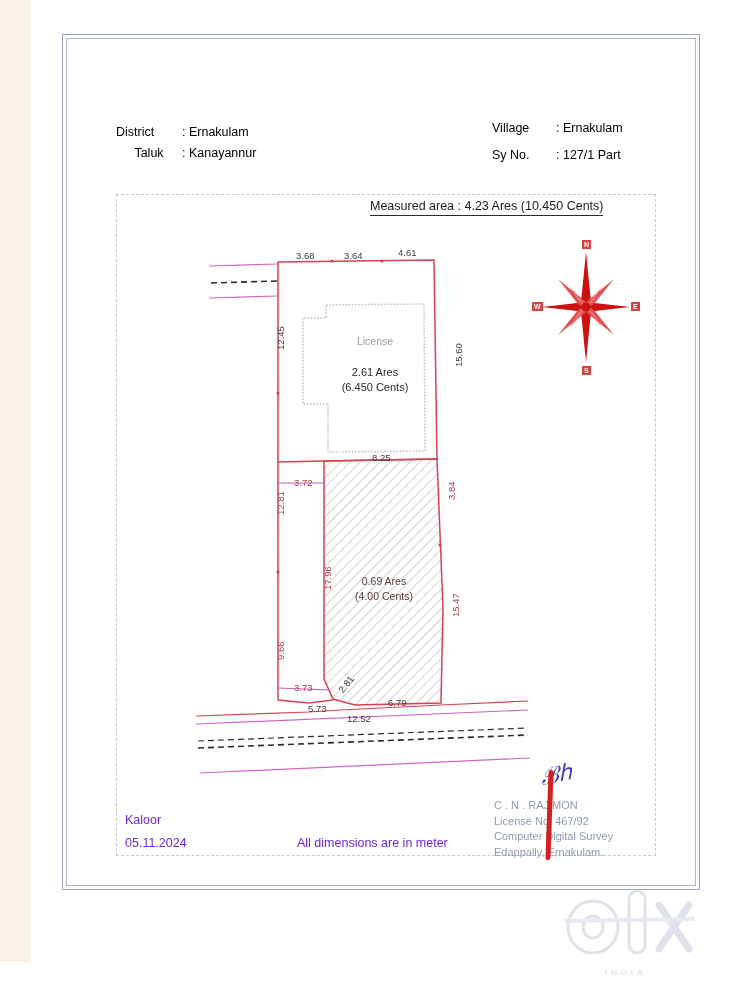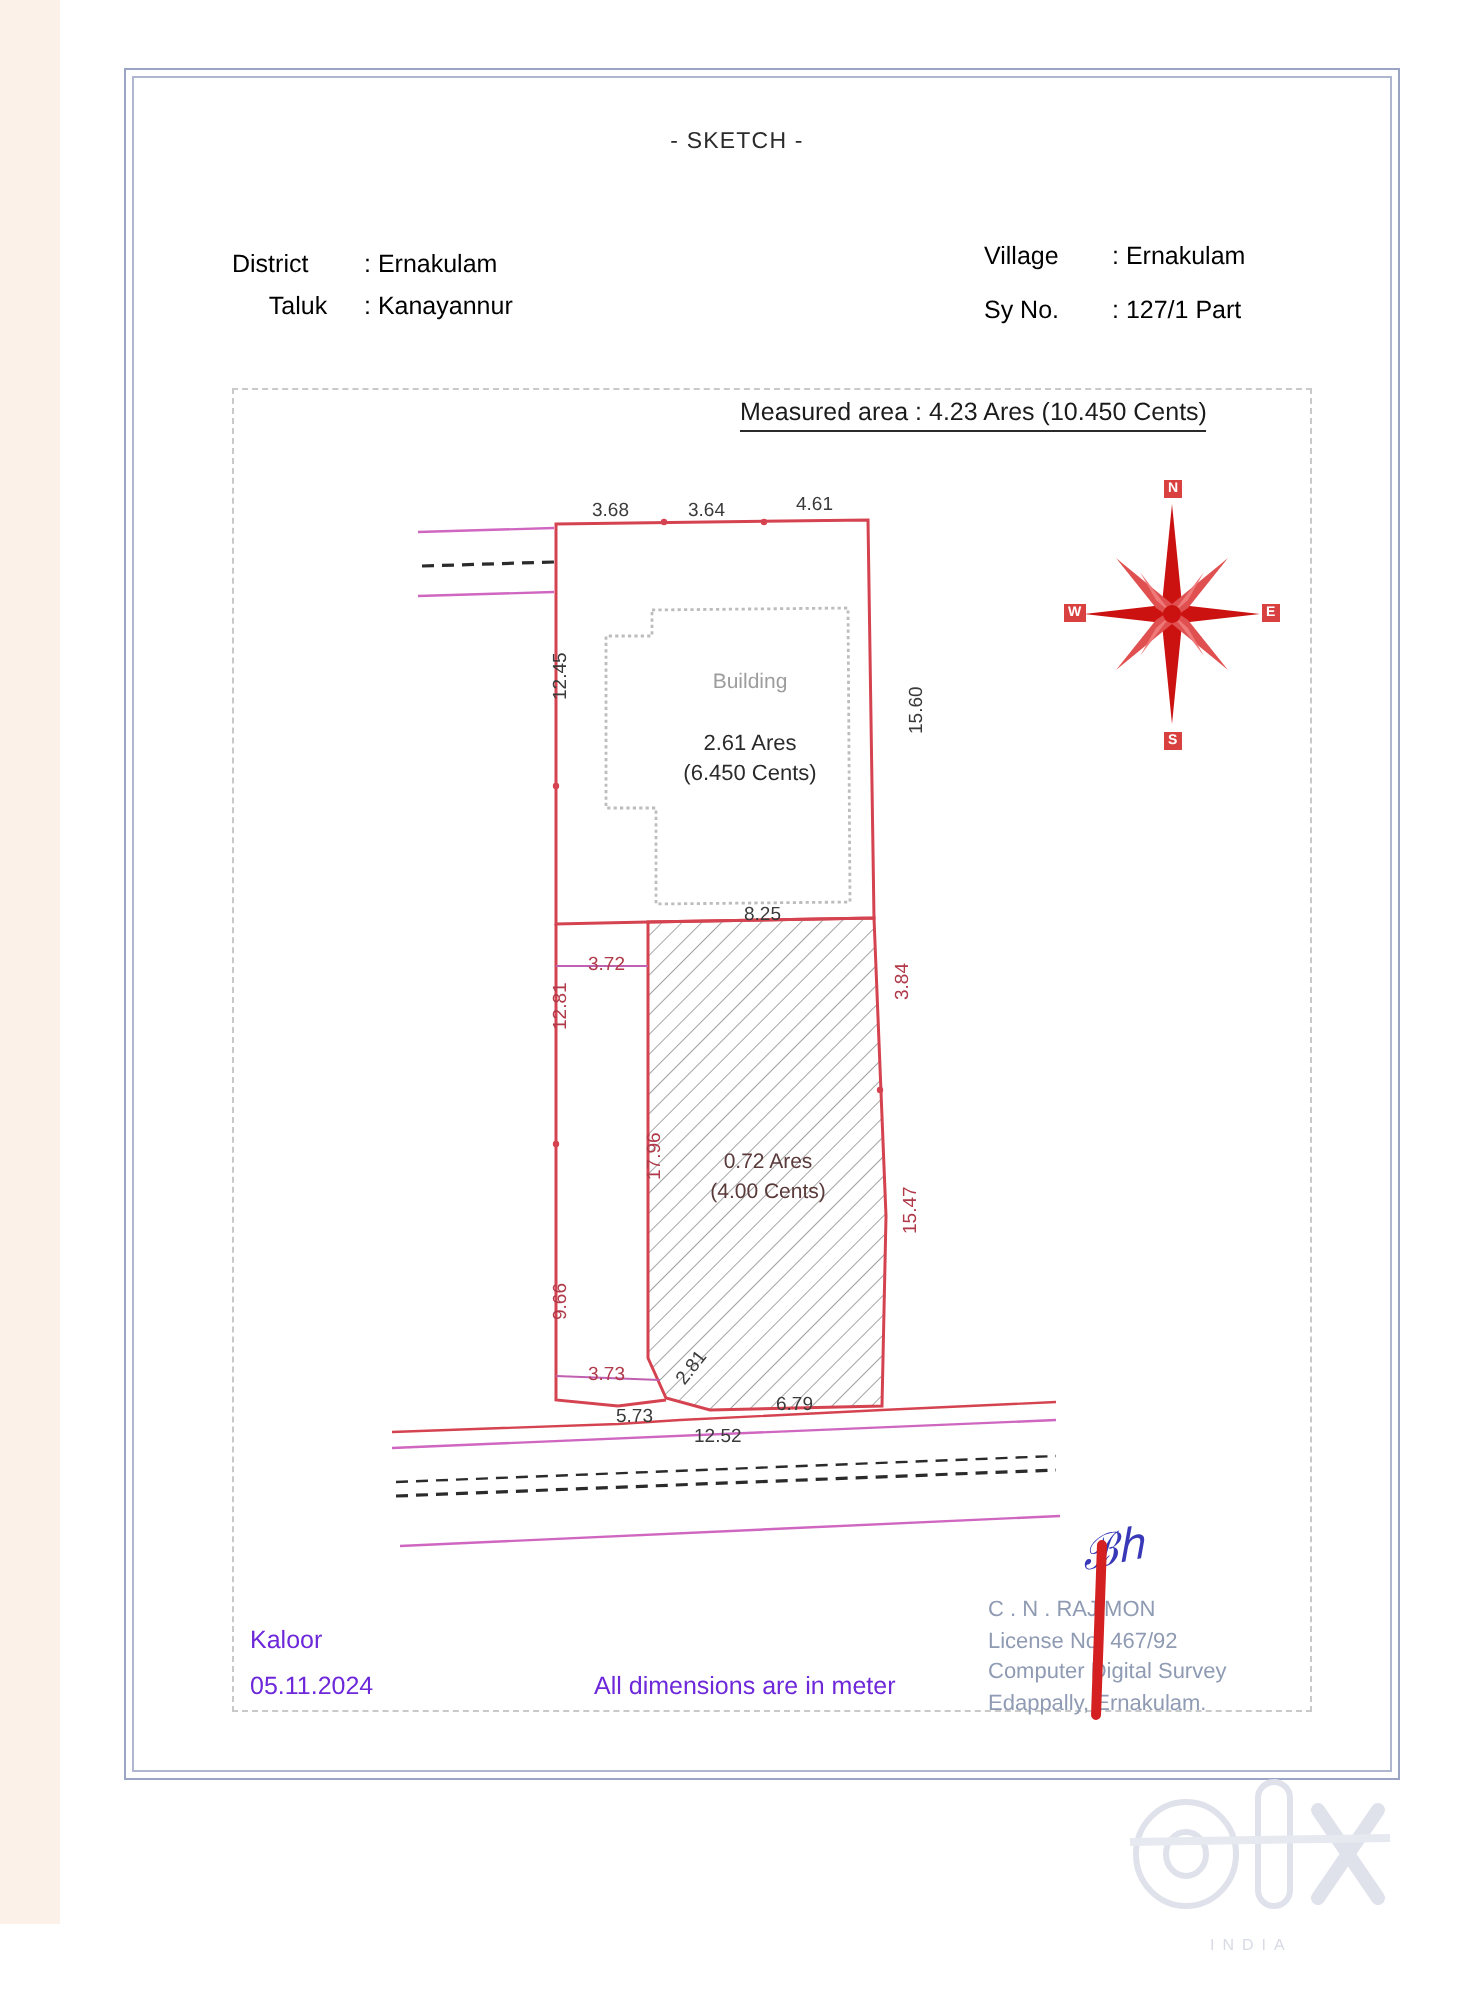--- a/index.html
+++ b/index.html
@@ -140,21 +140,20 @@
 <body>
 
 <div id="page">
 
   <div class="strip-left"></div>
   <div class="strip-left-low"></div>
 
   <div class="border-outer"></div>
   <div class="border-inner"></div>
 
-  <div class="sketch-title">- SKETCH -</div>
 
   <div class="hdr" style="left:116px; top:125px;">
     <span class="lbl">District</span><span>: Ernakulam</span>
   </div>
   <div class="hdr" style="left:116px; top:146px;text-align:center;">
     <span class="lbl">Taluk</span><span>: Kanayannur</span>
   </div>
   <div class="hdr" style="left:492px; top:121px;">
     <span class="lbl-r">Village</span><span>: Ernakulam</span>
   </div>
@@ -227,29 +226,29 @@
   <div class="dim rot red" style="left:322px; top:590px;">17.96</div>
 
   <div class="dim" style="left:372px; top:452px;">8.25</div>
 
   <div class="dim" style="left:308px; top:703px;">5.73</div>
   <div class="dim" style="left:336px; top:688px; transform:rotate(-52deg); transform-origin:left top;">2.81</div>
   <div class="dim" style="left:388px; top:697px;">6.79</div>
   <div class="dim" style="left:347px; top:713px;">12.52</div>
 
   <div class="bldg-label" style="left:316px; top:335px; width:118px;">
-    <div class="bldg-name">Building</div>
+    <div class="bldg-name">License</div>
   </div>
   <div class="bldg-label" style="left:316px; top:365px; width:118px;">
     <div class="area-txt">2.61 Ares</div>
     <div class="area-txt">(6.450 Cents)</div>
   </div>
 
   <div class="bldg-label" style="left:325px; top:574px; width:118px;">
-    <div class="area-txt-red">0.72 Ares</div>
+    <div class="area-txt-red">0.69 Ares</div>
     <div class="area-txt-red">(4.00 Cents)</div>
   </div>
 
   <div class="compass">
     <svg width="116" height="138" viewBox="0 0 116 138" xmlns="http://www.w3.org/2000/svg">
 
       <polygon points="58,14 63,64 58,70 53,64" fill="#cc1111"></polygon>
       <polygon points="58,124 63,74 58,68 53,74" fill="#cc1111"></polygon>
       <polygon points="14,69 58,64 64,69 58,74" fill="#cc1111"></polygon>
       <polygon points="102,69 58,64 52,69 58,74" fill="#cc1111"></polygon>

